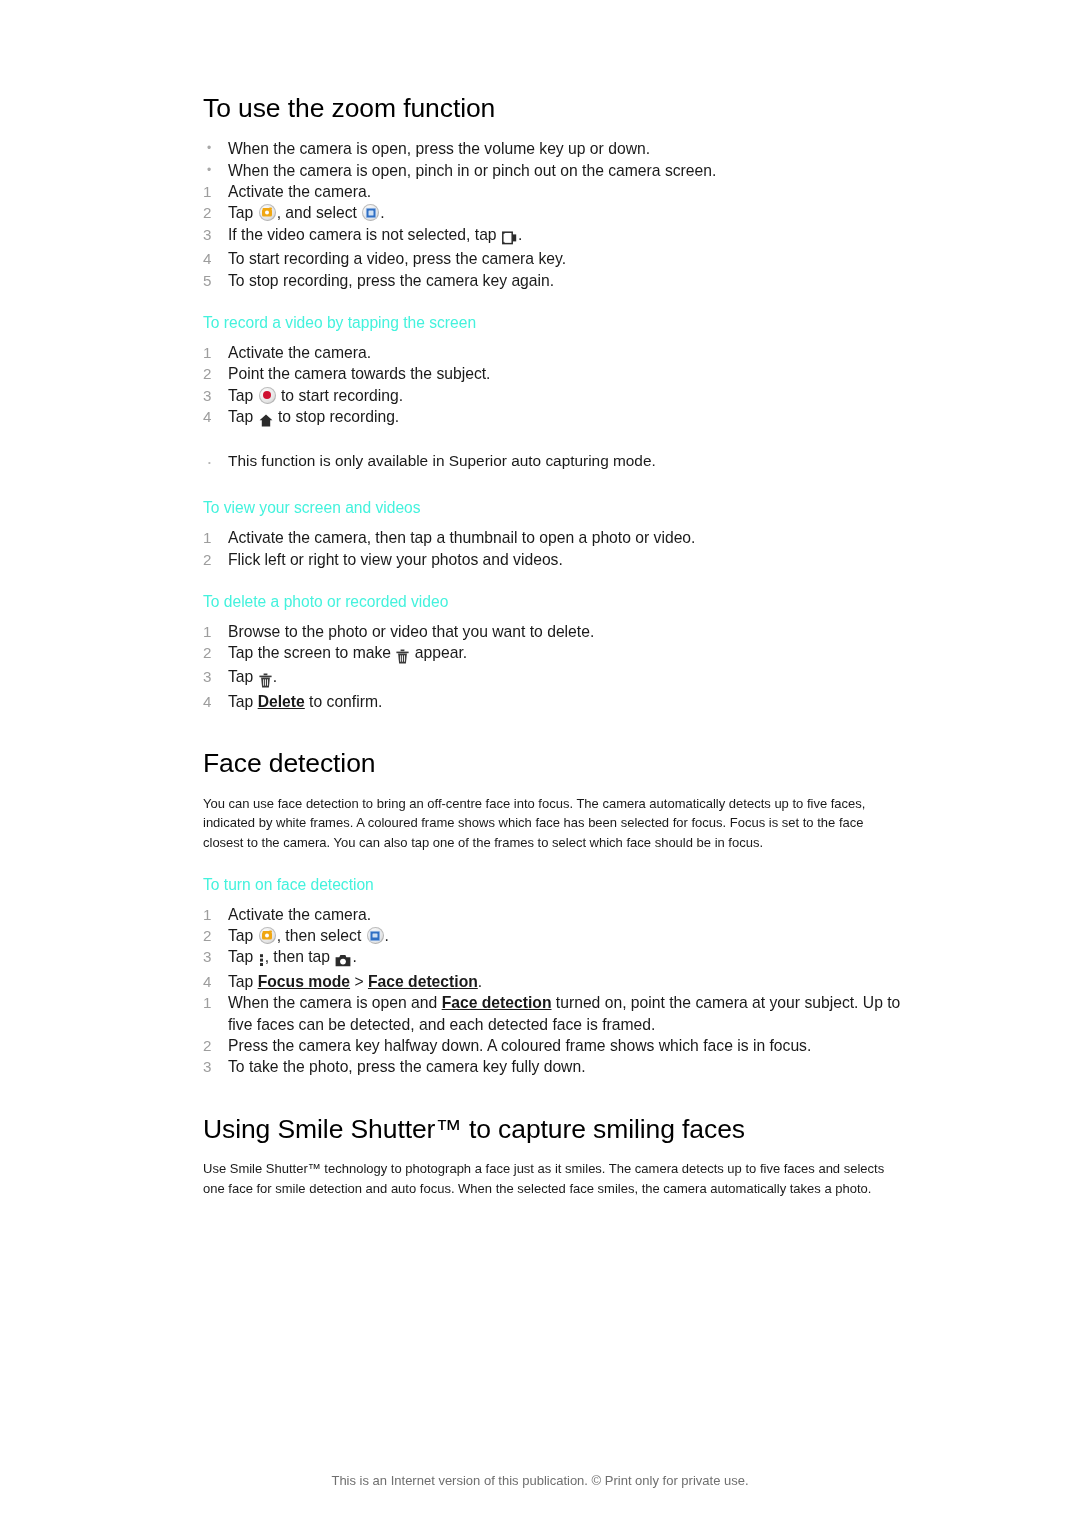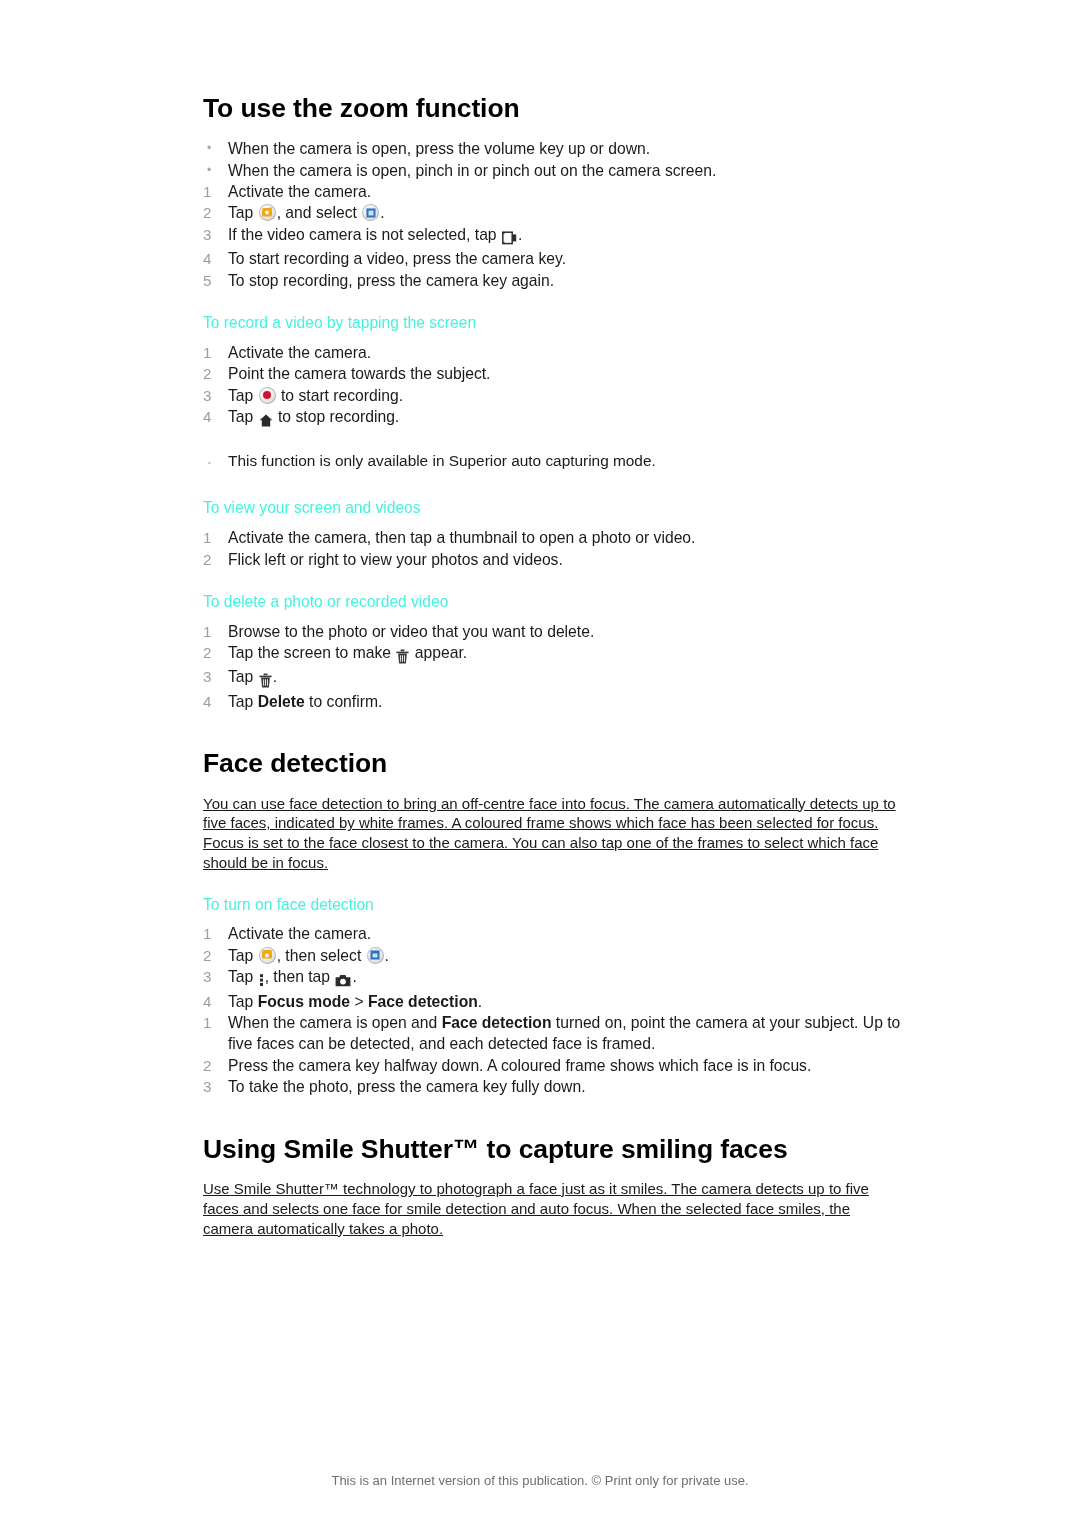--- a/index.html
+++ b/index.html
@@ -29,21 +29,21 @@
   .content {
     position: absolute;
     left: 203px;
     top: 93px;
     width: 700px;
   }
 
   
   h1.section-title {
     font-size: 26.5px;
-    font-weight: bold;
+    font-weight: normal;
     letter-spacing: -0.1px;
     margin: 0;
     padding: 0;
     color: #000;
     line-height: 1.18;
   }
   .h1-block { margin-top: 36px; margin-bottom: 14px; }
   .h1-block.first { margin-top: 0; }
 
   h2.task-title {
@@ -51,25 +51,24 @@
     font-weight: normal;
     color: #44F2DD;
     margin: 0;
     padding: 0;
     line-height: 1.2;
   }
   .h2-block { margin-top: 23px; margin-bottom: 9px; }
 
   
   p.body-text {
-    font-size: 15px;
+    font-size: 13px;
     line-height: 19.8px;
     margin: 0 0 0 0;
     color: #1a1a1a;
-    text-decoration: underline;
   }
   .para-block { margin-top: 12px; margin-bottom: 4px; }
 
   
   ol.steps, ul.bullets {
     list-style: none;
     margin: 0;
     padding: 0;
   }
   .li-row {
@@ -112,21 +111,21 @@
     width: 25px;
     flex: 0 0 25px;
     margin-left: -25px;
     color: #b4b4b4;
     font-size: 8px;
     line-height: 26px;
     padding-left: 5px;
     box-sizing: border-box;
   }
 
-  b, .bold { font-weight: bold; }
+  b, .bold { font-weight: bold; text-decoration: underline; }
 
   
   .icn {
     display: inline-block;
     vertical-align: -3px;
     position: relative;
     margin: 0 1px;
   }
   .icn-round {
     width: 17px; height: 17px;

